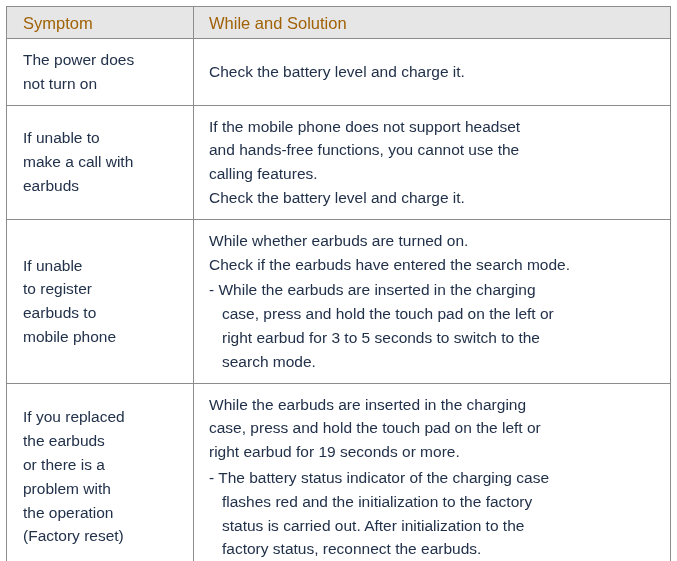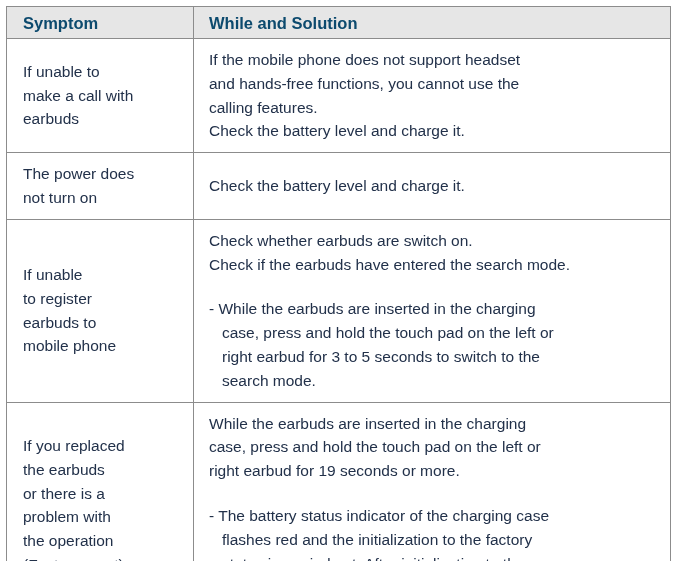--- a/index.html
+++ b/index.html
@@ -46,22 +46,21 @@
   thead th {
     background: #e6e6e6;
     font-weight: normal;
     height: 31px;
   }
 
   thead th .cell-inner {
     padding: 0 0 0 16px;
     font-size: 16.5px;
     line-height: 20px;
-    color: #0c4a6e;
-    font-weight: bold;
+    color: #a16207;
   }
 
   thead th.head-cause .cell-inner { padding-left: 15px; }
 
   td .cell-inner {
     padding: 9px 10px 9px 16px;
     font-size: 15.5px;
     line-height: 23.8px;
     color: #22314a;
   }
@@ -74,21 +73,21 @@
   .para {
     margin: 0;
   }
 
   .para + .para {
     margin-top: 0;
   }
 
   
   .para.gap-before {
-    margin-top: 21px;
+    margin-top: 2px;
   }
 
   
   .dash-item {
     padding-left: 13px;
     text-indent: -13px;
   }
 
   .nowrap-break { white-space: pre-line; }
 </style>
@@ -110,54 +109,54 @@
         </th>
         <th class="head-cause">
           <div class="cell-inner">While and Solution</div>
         </th>
       </tr>
     </thead>
 
     <tbody id="table-body">
         <tr>
           <td class="symptom">
+            <div class="cell-inner nowrap-break">The power does
+not turn on</div>
+          </td>
+          <td class="cause">
+            <div class="cell-inner">
+              <div class="para nowrap-break">Check the battery level and charge it.</div>
+            </div>
+          </td>
+        </tr>
+        <tr>
+          <td class="symptom">
             <div class="cell-inner nowrap-break">If unable to
 make a call with
 earbuds</div>
           </td>
           <td class="cause">
             <div class="cell-inner">
               <div class="para nowrap-break">If the mobile phone does not support headset
 and hands-free functions, you cannot use the
 calling features.
 Check the battery level and charge it.</div>
             </div>
           </td>
         </tr>
         <tr>
           <td class="symptom">
-            <div class="cell-inner nowrap-break">The power does
-not turn on</div>
-          </td>
-          <td class="cause">
-            <div class="cell-inner">
-              <div class="para nowrap-break">Check the battery level and charge it.</div>
-            </div>
-          </td>
-        </tr>
-        <tr>
-          <td class="symptom">
             <div class="cell-inner nowrap-break">If unable
 to register
 earbuds to
 mobile phone</div>
           </td>
           <td class="cause">
             <div class="cell-inner">
-              <div class="para nowrap-break">Check whether earbuds are switch on.
+              <div class="para nowrap-break">While whether earbuds are turned on.
 Check if the earbuds have entered the search mode.</div>
               <div class="para nowrap-break dash-item gap-before">- While the earbuds are inserted in the charging
 case, press and hold the touch pad on the left or
 right earbud for 3 to 5 seconds to switch to the
 search mode.</div>
             </div>
           </td>
         </tr>
         <tr>
           <td class="symptom">

